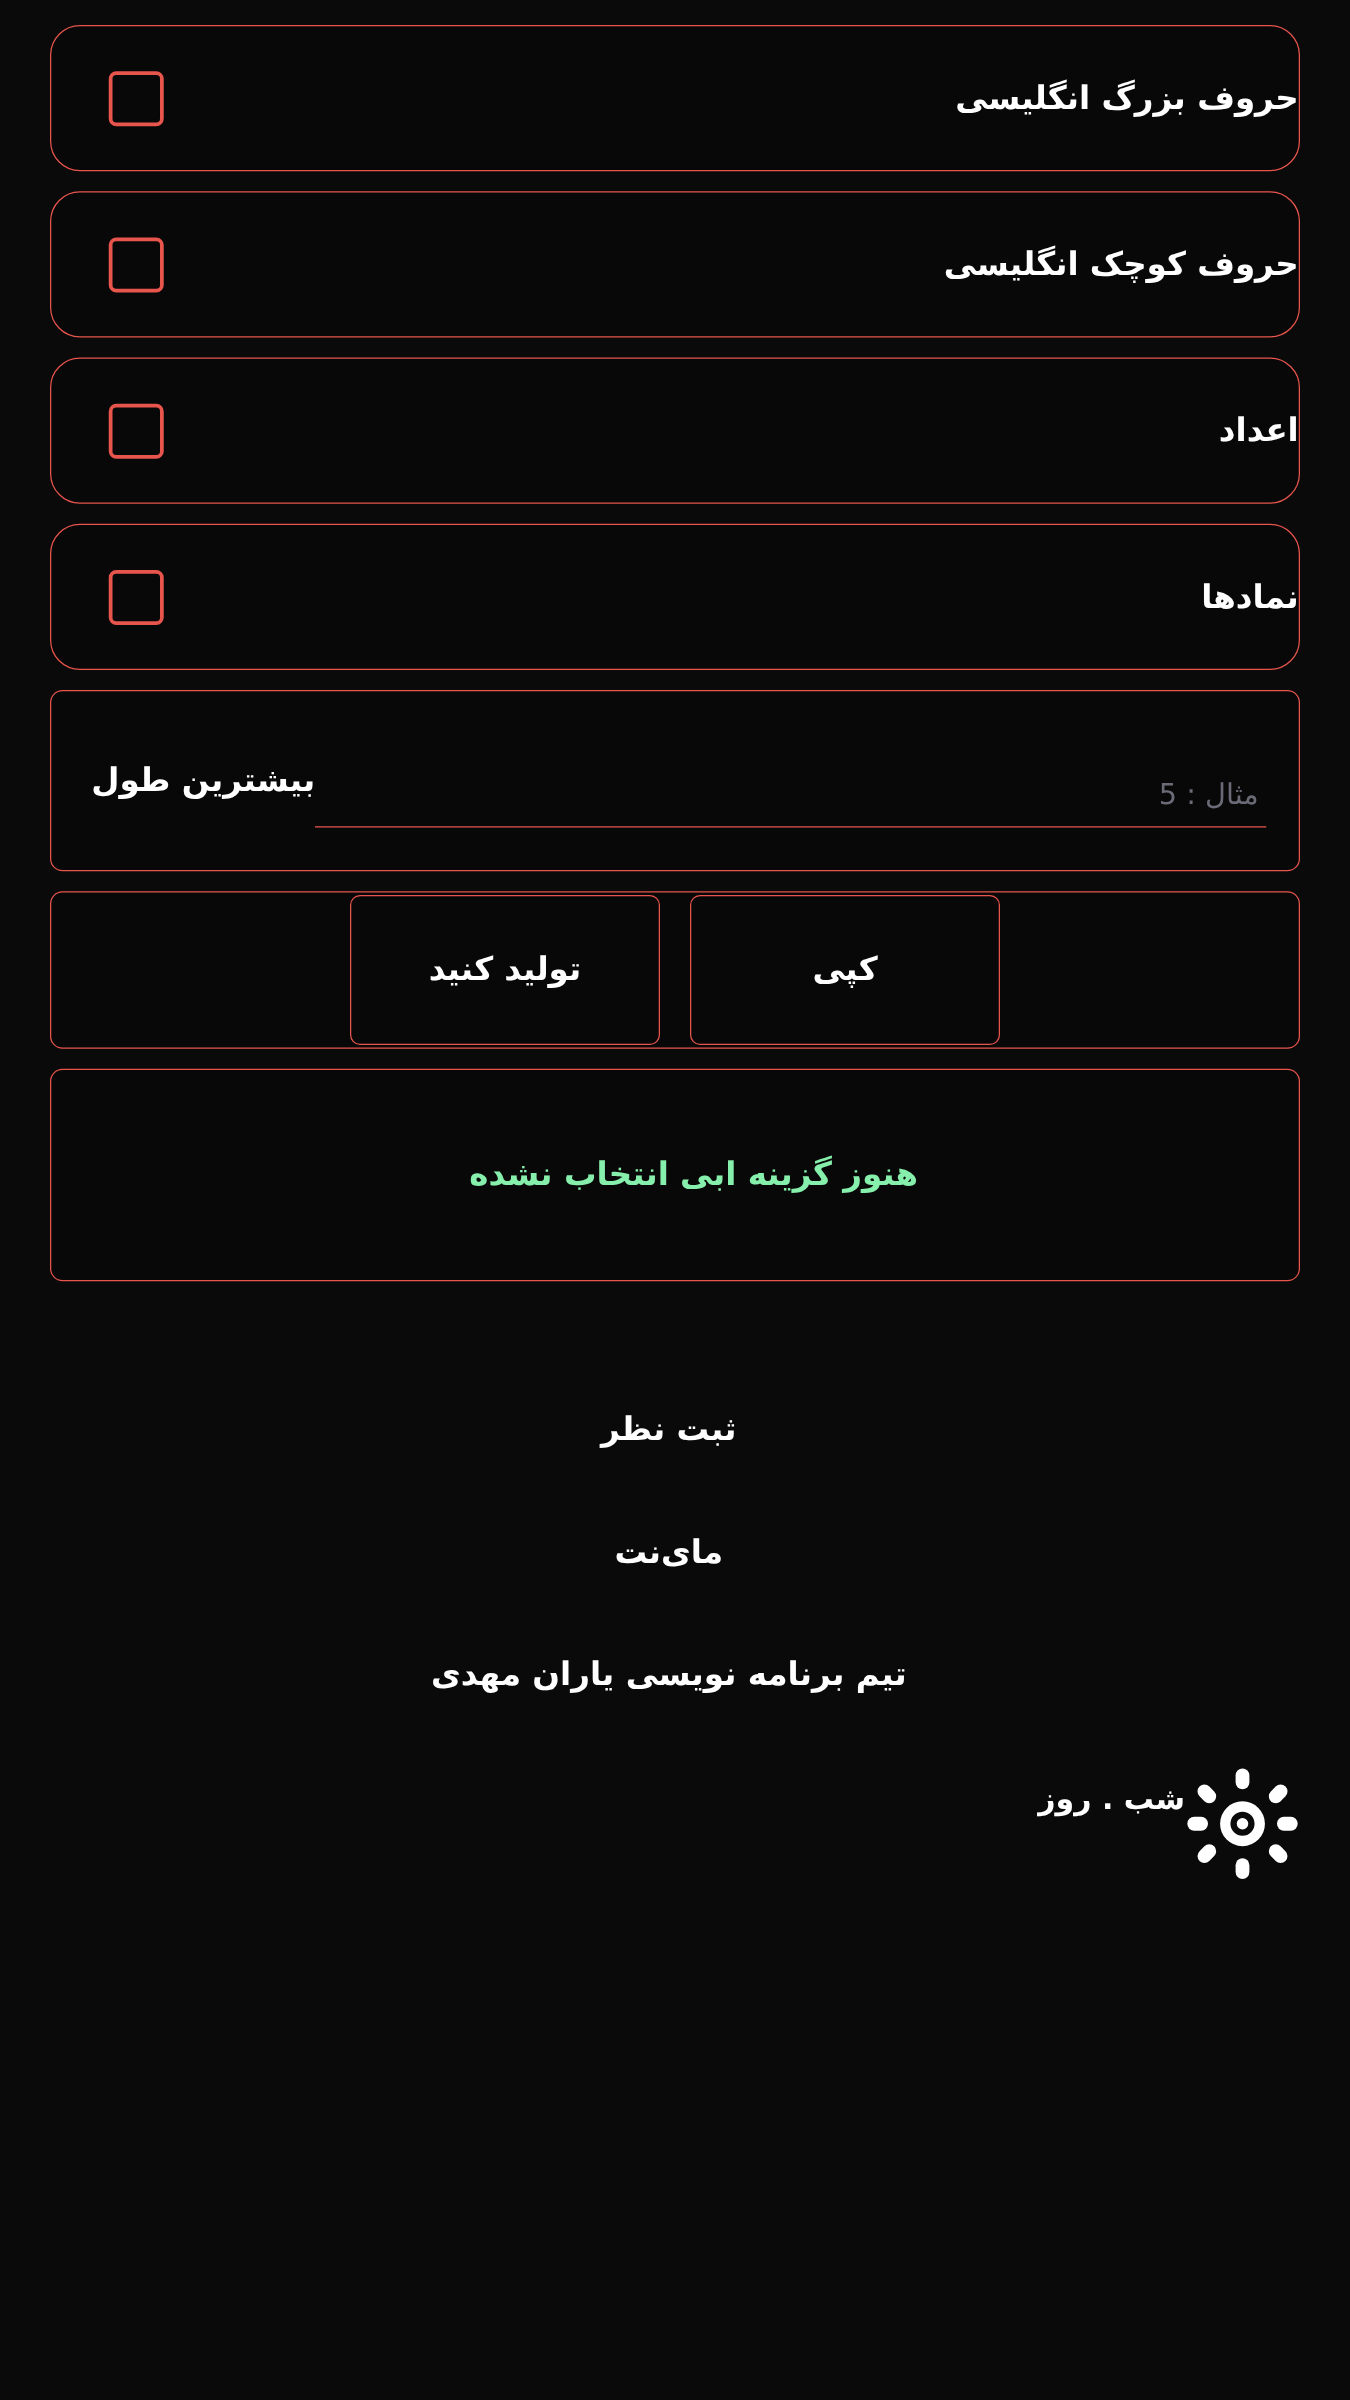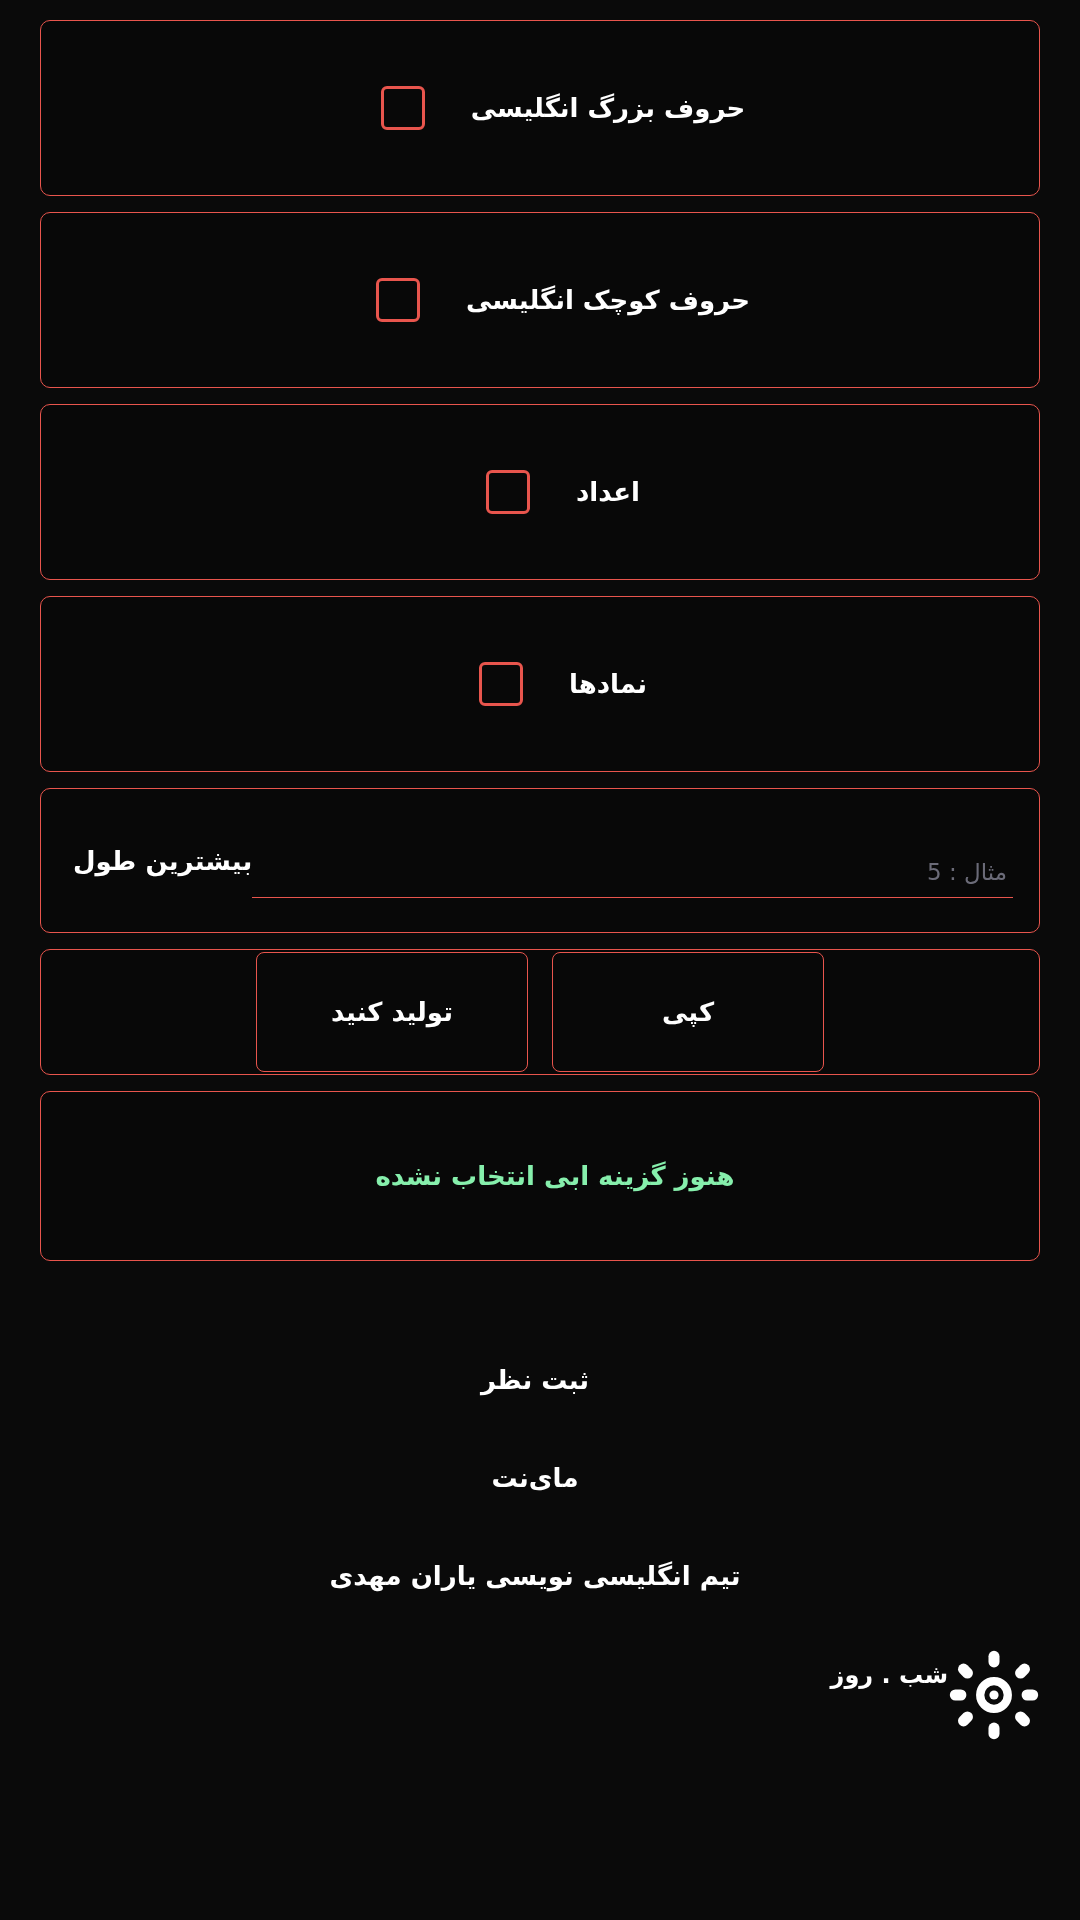--- a/index.html
+++ b/index.html
@@ -27,26 +27,27 @@
   
   .card {
     border: 1.5px solid #e8554d;
     border-radius: 10px;
     background: #080808;
     box-sizing: border-box;
     margin-bottom: 16px;
   }
 
   .option-row {
-    height: 176px;
+    height: 117px;
     display: flex;
     flex-direction: row-reverse;
     align-items: center;
-    justify-content: center;
+    justify-content: space-between;
     padding: 0 0 0 0;
+    border-radius: 24px;
   }
   .option-label {
     font-size: 26px;
     font-weight: bold;
     color: #ffffff;
     margin-right: 0;
     letter-spacing: 0px;
     white-space: nowrap;
   }
   .checkbox {
@@ -108,21 +109,21 @@
   
   .buttons-card {
     height: 126px;
     display: flex;
     flex-direction: row;
     align-items: center;
     justify-content: center;
     gap: 24px;
   }
   .action-btn {
-    width: 272px;
+    width: 248px;
     height: 120px;
     border: 1.5px solid #e8554d;
     border-radius: 8px;
     background: #080808;
     color: #ffffff;
     font-family: "DejaVu Sans", "Liberation Sans", sans-serif;
     font-size: 26px;
     font-weight: bold;
     display: flex;
     align-items: center;
@@ -224,21 +225,21 @@
     <div class="action-btn">تولید کنید</div>
   </div>
 
   <div class="card result-card">
     <div class="result-text">هنوز گزینه ابی انتخاب نشده</div>
   </div>
 
   <div class="links">
     <div class="link-item">ثبت نظر</div>
     <div class="link-item">مای‌نت</div>
-    <div class="link-item">تیم انگلیسی نویسی یاران مهدی</div>
+    <div class="link-item">تیم برنامه نویسی یاران مهدی</div>
   </div>
 
   <div class="theme-area">
     <svg class="sun-icon" viewBox="0 0 100 100">
       <circle cx="50" cy="50" r="15" fill="none" stroke="#ffffff" stroke-width="9"></circle>
       <circle cx="50" cy="50" r="5" fill="#ffffff"></circle>
       <rect x="44" y="2" width="12" height="18" rx="6" fill="#ffffff"></rect>
       <rect x="44" y="80" width="12" height="18" rx="6" fill="#ffffff"></rect>
       <rect x="2" y="44" width="18" height="12" rx="6" fill="#ffffff"></rect>
       <rect x="80" y="44" width="18" height="12" rx="6" fill="#ffffff"></rect>

